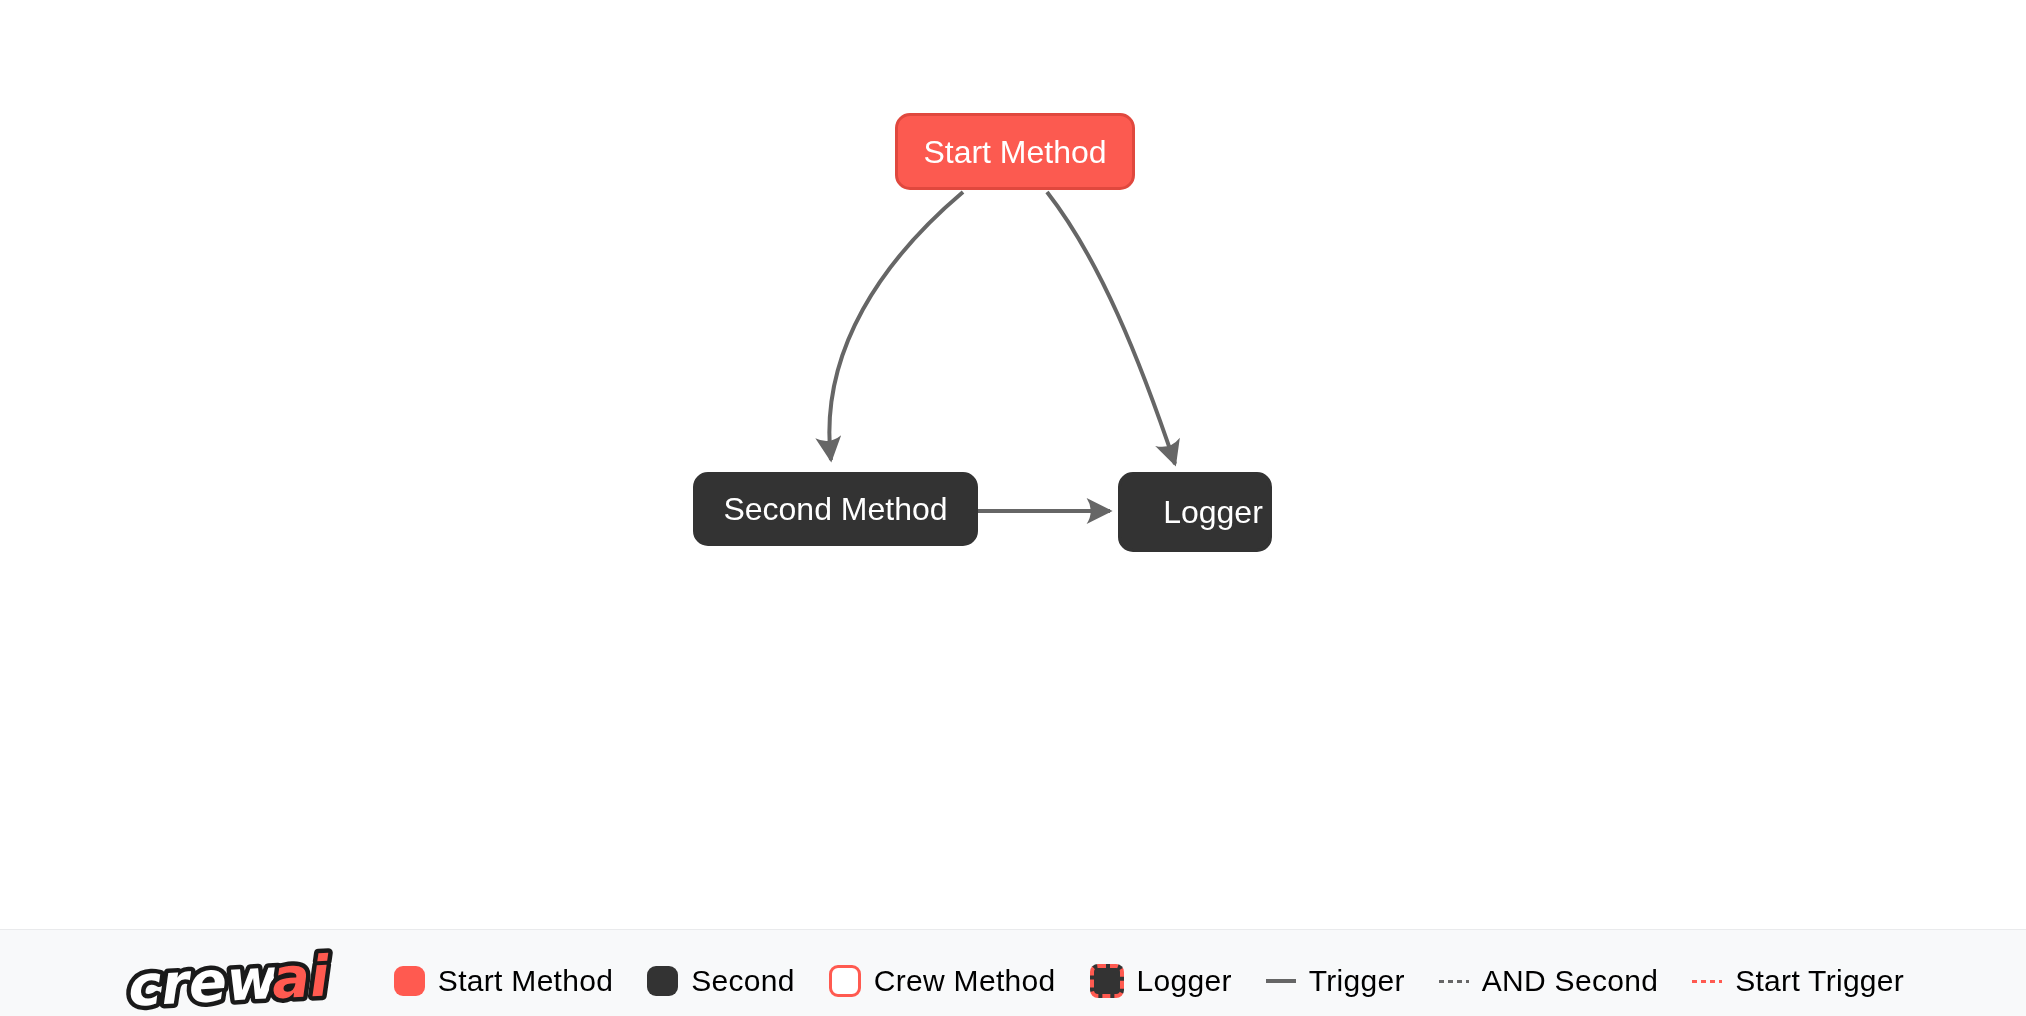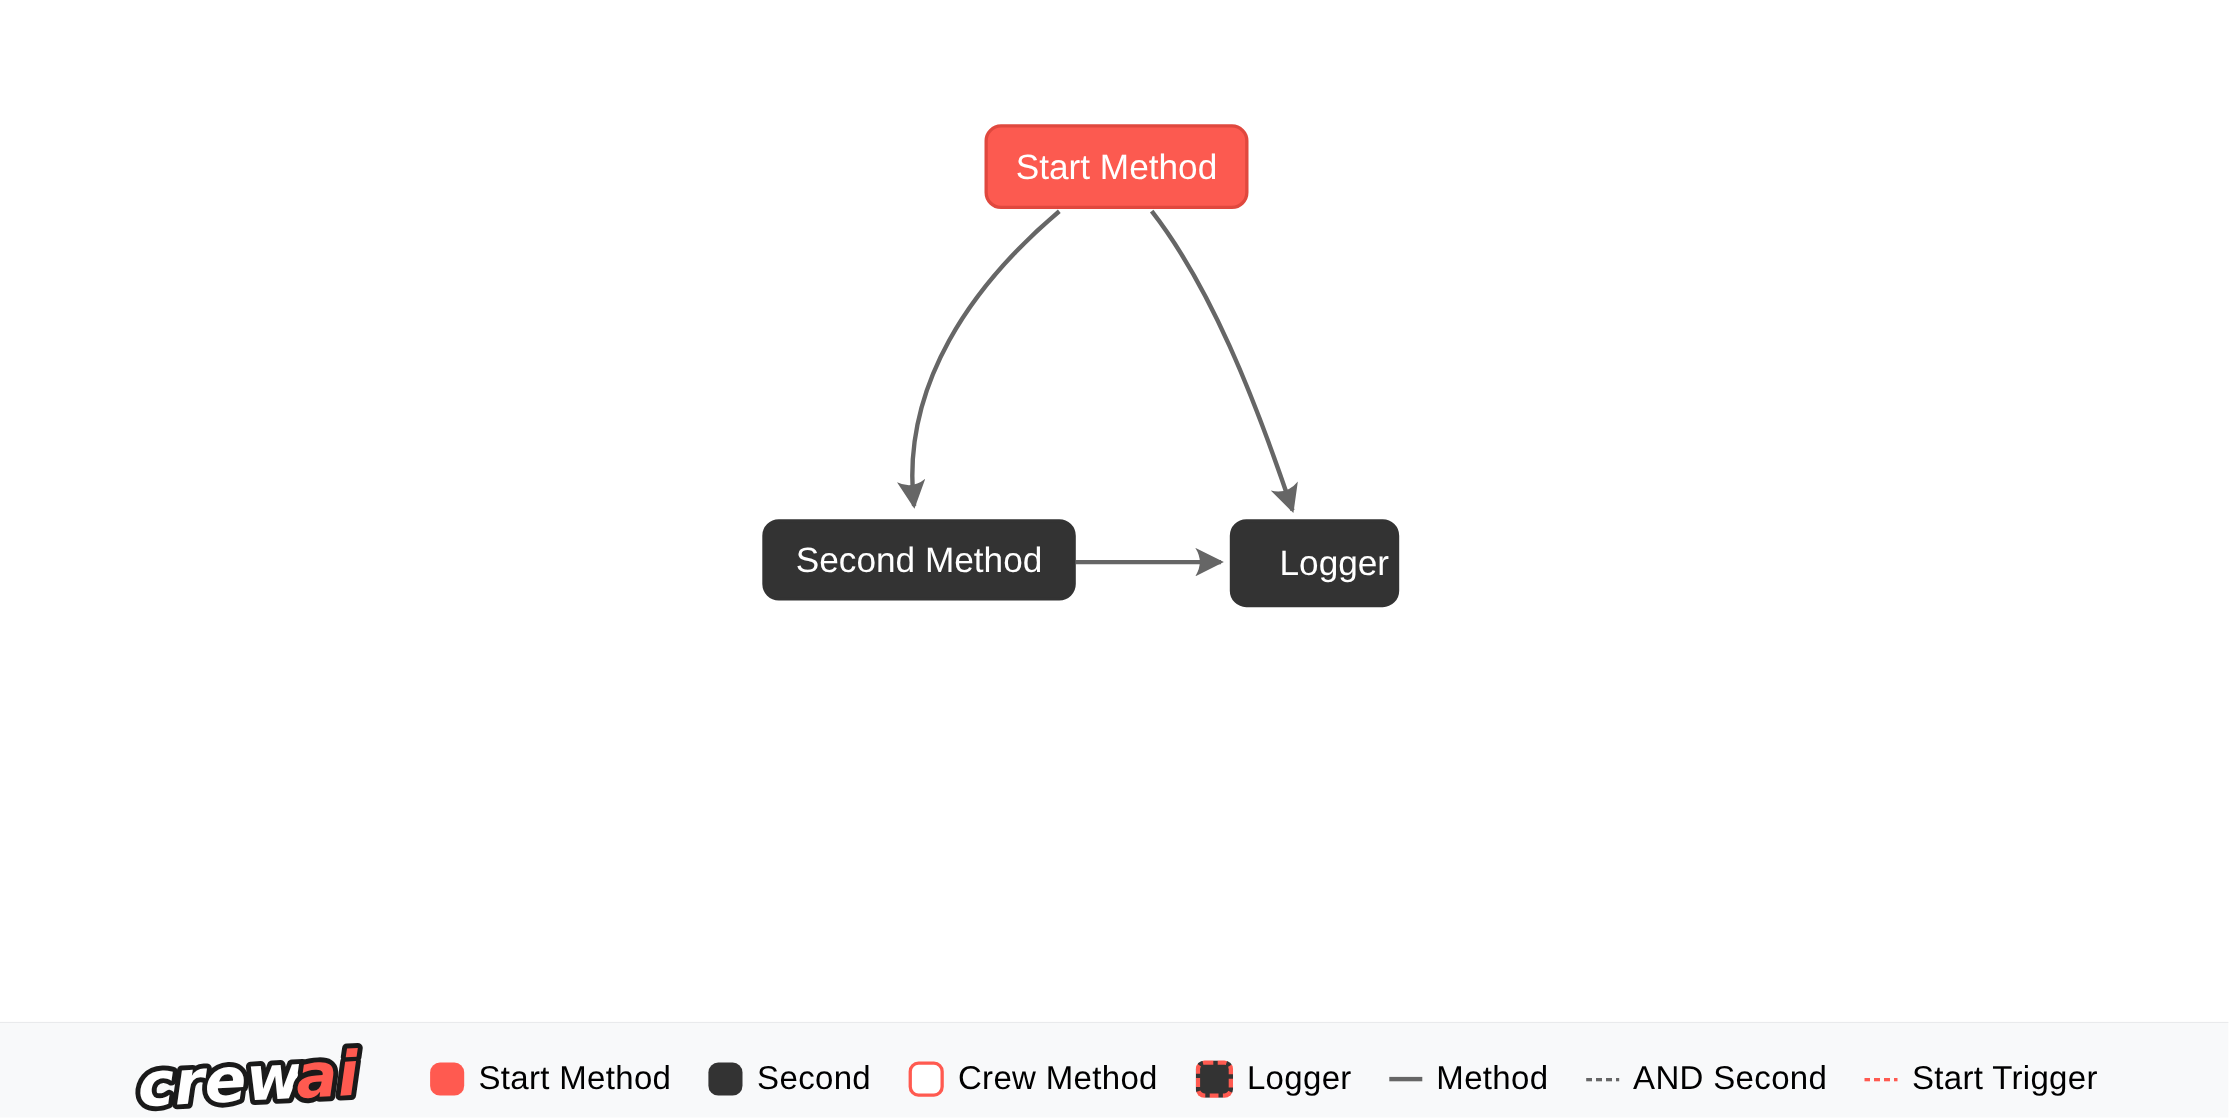--- a/index.html
+++ b/index.html
@@ -169,21 +169,21 @@
         <div class="legend-item">
           <span class="swatch crew"></span>
           <span class="legend-label">Crew Method</span>
         </div>
         <div class="legend-item">
           <span class="swatch router"></span>
           <span class="legend-label">Logger</span>
         </div>
         <div class="legend-item">
           <span class="swatch line-solid"></span>
-          <span class="legend-label">Method</span>
+          <span class="legend-label">Trigger</span>
         </div>
         <div class="legend-item">
           <span class="swatch line-dashed"></span>
           <span class="legend-label">AND Second</span>
         </div>
         <div class="legend-item">
           <span class="swatch line-dashed-red"></span>
           <span class="legend-label">Start Trigger</span>
         </div>
       </div>

